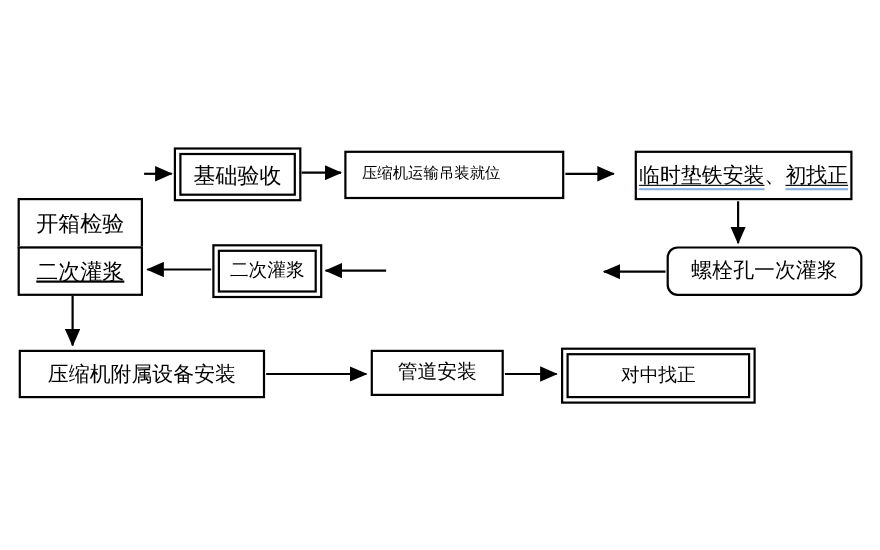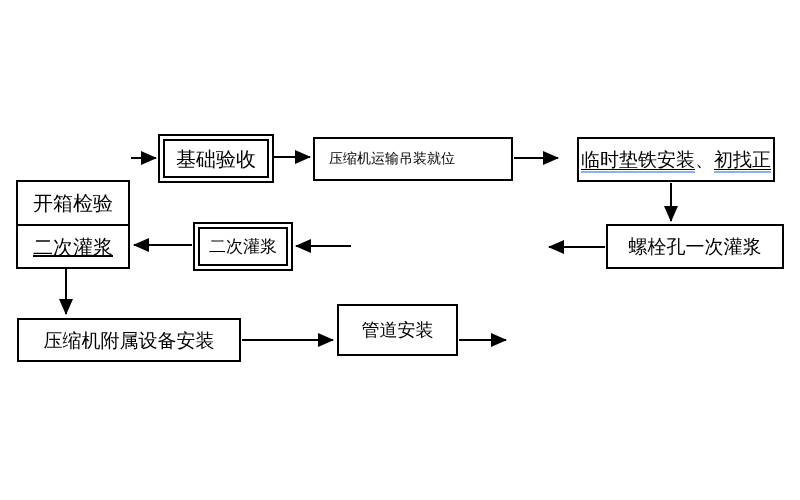--- a/index.html
+++ b/index.html
@@ -83,35 +83,38 @@
   <div class="node left-align" style="left:313px; top:137px; width:200px; height:44px; font-size:14px;">
     <span>压缩机运输吊装就位</span>
   </div>
 
   <div class="node" style="left:561px; top:137px; width:198px; height:45px; font-size:19px;margin-left:16px;">
     <span>
       <span class="grammar-ul">临时垫铁安装</span><span>、</span><span class="grammar-ul">初找正</span>
     </span>
   </div>
 
-  <div class="node" style="left:606px; top:224px; width:178px; height:45px; font-size:19px;">
+  <div class="node" style="left:606px; top:224px; width:178px; height:45px; font-size:19px;border-radius:10px;">
     <span>螺栓孔一次灌浆</span>
   </div>
 
 
   <div class="node double" style="left:193px; top:222px; width:100px; height:49px; font-size:17px;">
     <span>二次灌浆</span>
   </div>
 
   <div class="node" style="left:16px; top:224px; width:114px; height:45px; font-size:20px;text-decoration:underline;">
     <span>二次灌浆</span>
   </div>
 
   <div class="node" style="left:17px; top:318px; width:224px; height:44px; font-size:19px;">
     <span>压缩机附属设备安装</span>
   </div>
 
-  <div class="node" style="left:337px; top:304px; width:121px; height:52px; font-size:18px;">
+  <div class="node" style="left:337px; top:318px; width:121px; height:42px; font-size:18px;">
     <span>管道安装</span>
   </div>
 
+  <div class="node double" style="left:510px; top:316px; width:177px; height:51px; font-size:17px;">
+    <span>对中找正</span>
+  </div>
 
 </div>
 
 </body></html>

